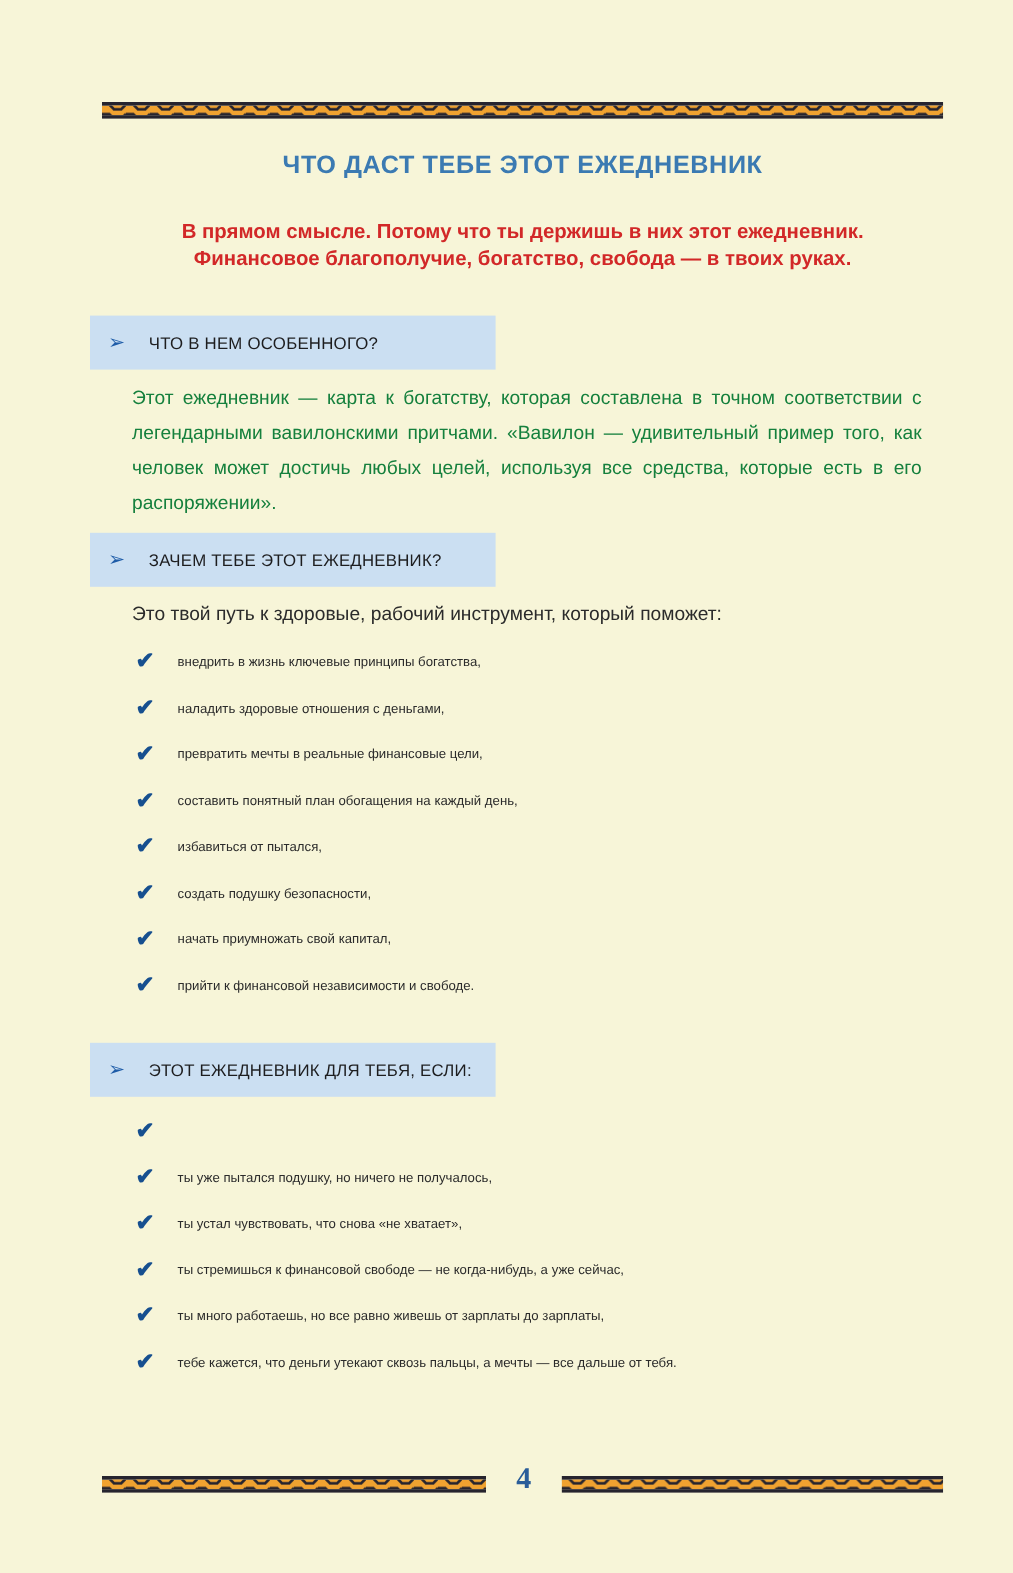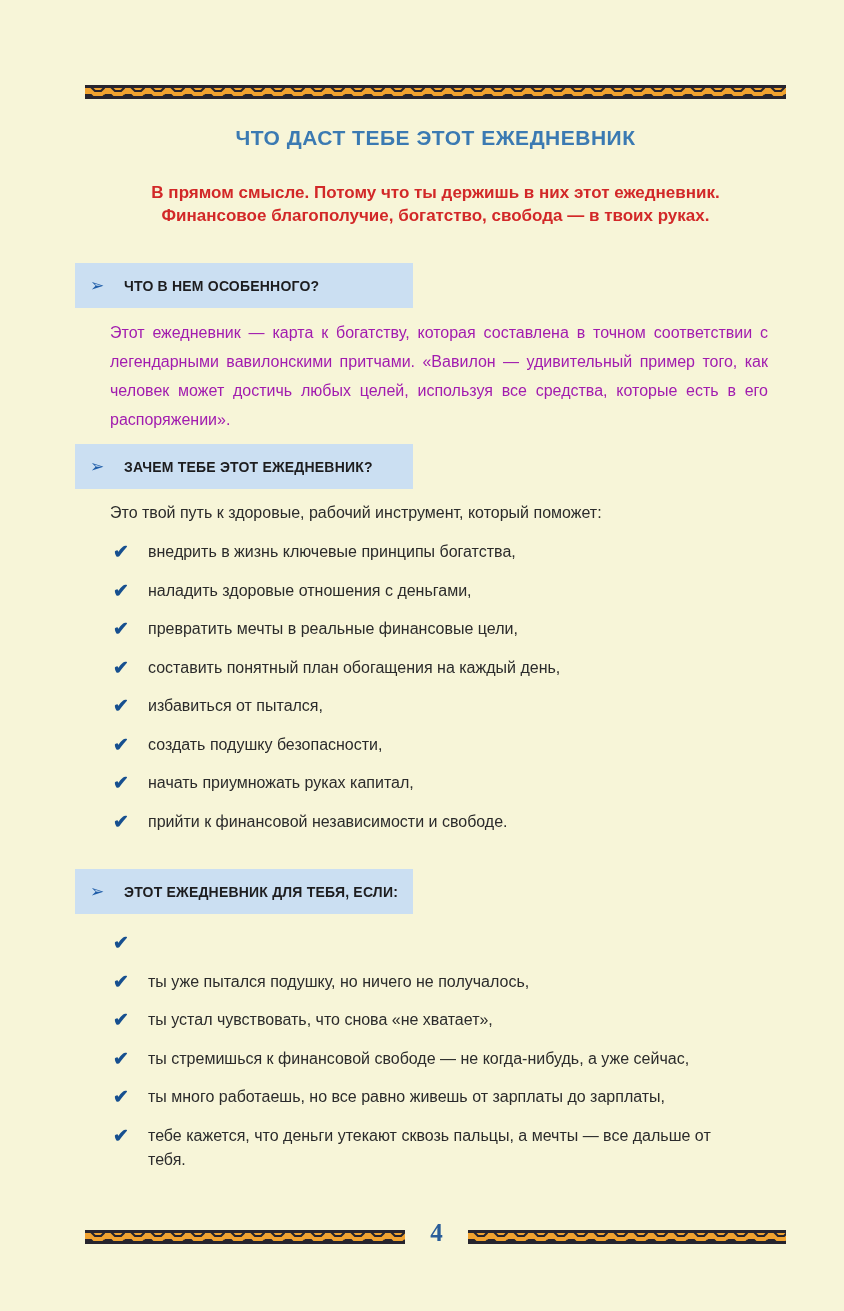--- a/index.html
+++ b/index.html
@@ -32,46 +32,46 @@
     background:#cbdff2;
     display:flex; align-items:center;
     padding-left:15px;
   }
   .sec-arrow {
     color:#1e5ca8; font-size:17px; line-height:1;
     width:24px; flex:0 0 auto;
     margin-right:10px;
   }
   .sec-title {
-    font-size:14px; font-weight:bold; color:#1d1d1f; letter-spacing:0.2px;
+    font-size:14px; font-weight:normal; color:#1d1d1f; letter-spacing:0.2px;
     white-space:nowrap;
   }
   .para {
     position:absolute; left:110px; top:318px; width:658px;
     font-size:16px; line-height:29px;
     text-align:justify;
-    color:#a21caf;
+    color:#15803d;
   }
   .intro {
     position:absolute; left:110px; top:501px; width:658px;
     font-size:16px; line-height:24px;
   }
   .check-list { position:absolute; left:113px; list-style:none; }
   .check-list-2 { top:540px; }
   .check-list-3 { top:931px; }
   .check-item {
     display:flex; align-items:flex-start;
     margin-bottom:14.5px;
   }
   .check-icon {
     flex:0 0 auto; width:22px; margin-right:13px;
     color:#164f8f; font-size:19px; font-weight:bold; line-height:24px;
   }
   .check-text {
-    font-size:16px; line-height:24px; color:#2b2b2b;
+    font-size:11px; line-height:24px; color:#2b2b2b;
     max-width:600px;
   }
   .footer {
     position:absolute; left:85px; top:1222px; width:701px; height:30px;
     display:flex; align-items:center;
   }
   .footer .rope { position:static; flex:0 0 auto; }
   .page-number-cell {
     flex:1 1 auto; text-align:center;
   }
@@ -139,21 +139,21 @@
     <li class="check-item">
       <span class="check-icon">✔</span>
       <span class="check-text">избавиться от пытался,</span>
     </li>
     <li class="check-item">
       <span class="check-icon">✔</span>
       <span class="check-text">создать подушку безопасности,</span>
     </li>
     <li class="check-item">
       <span class="check-icon">✔</span>
-      <span class="check-text">начать приумножать руках капитал,</span>
+      <span class="check-text">начать приумножать свой капитал,</span>
     </li>
     <li class="check-item">
       <span class="check-icon">✔</span>
       <span class="check-text">прийти к финансовой независимости и свободе.</span>
     </li>
   </ul>
 
   <div class="sec-box" style="top:869px">
     <span class="sec-arrow">➢</span>
     <span class="sec-title">ЭТОТ ЕЖЕДНЕВНИК ДЛЯ ТЕБЯ, ЕСЛИ:</span>

